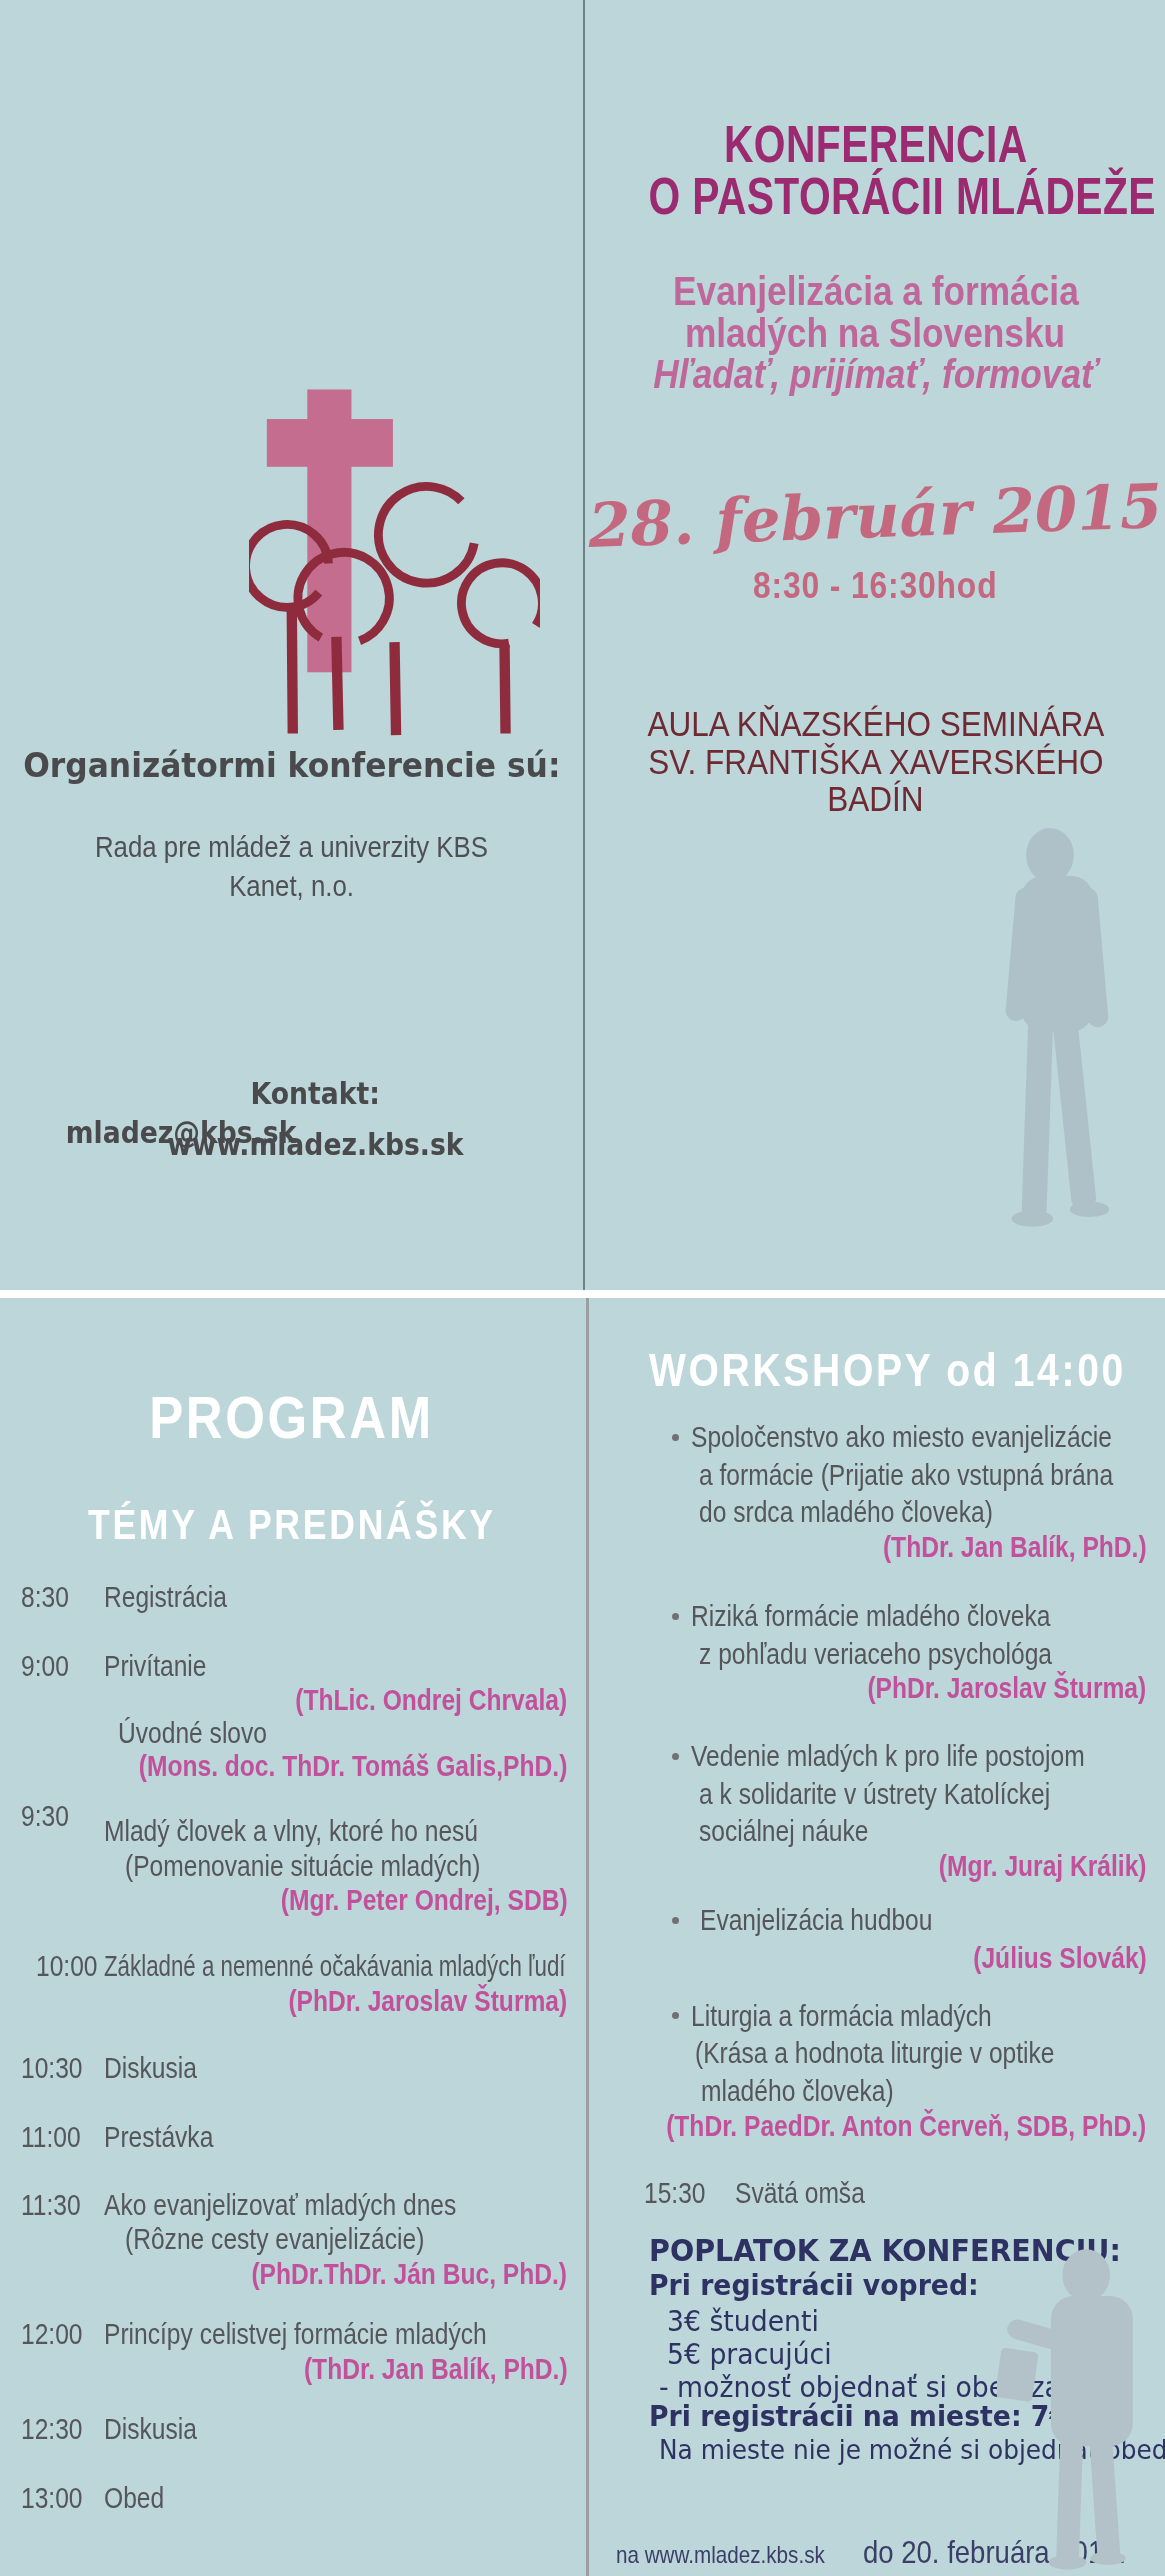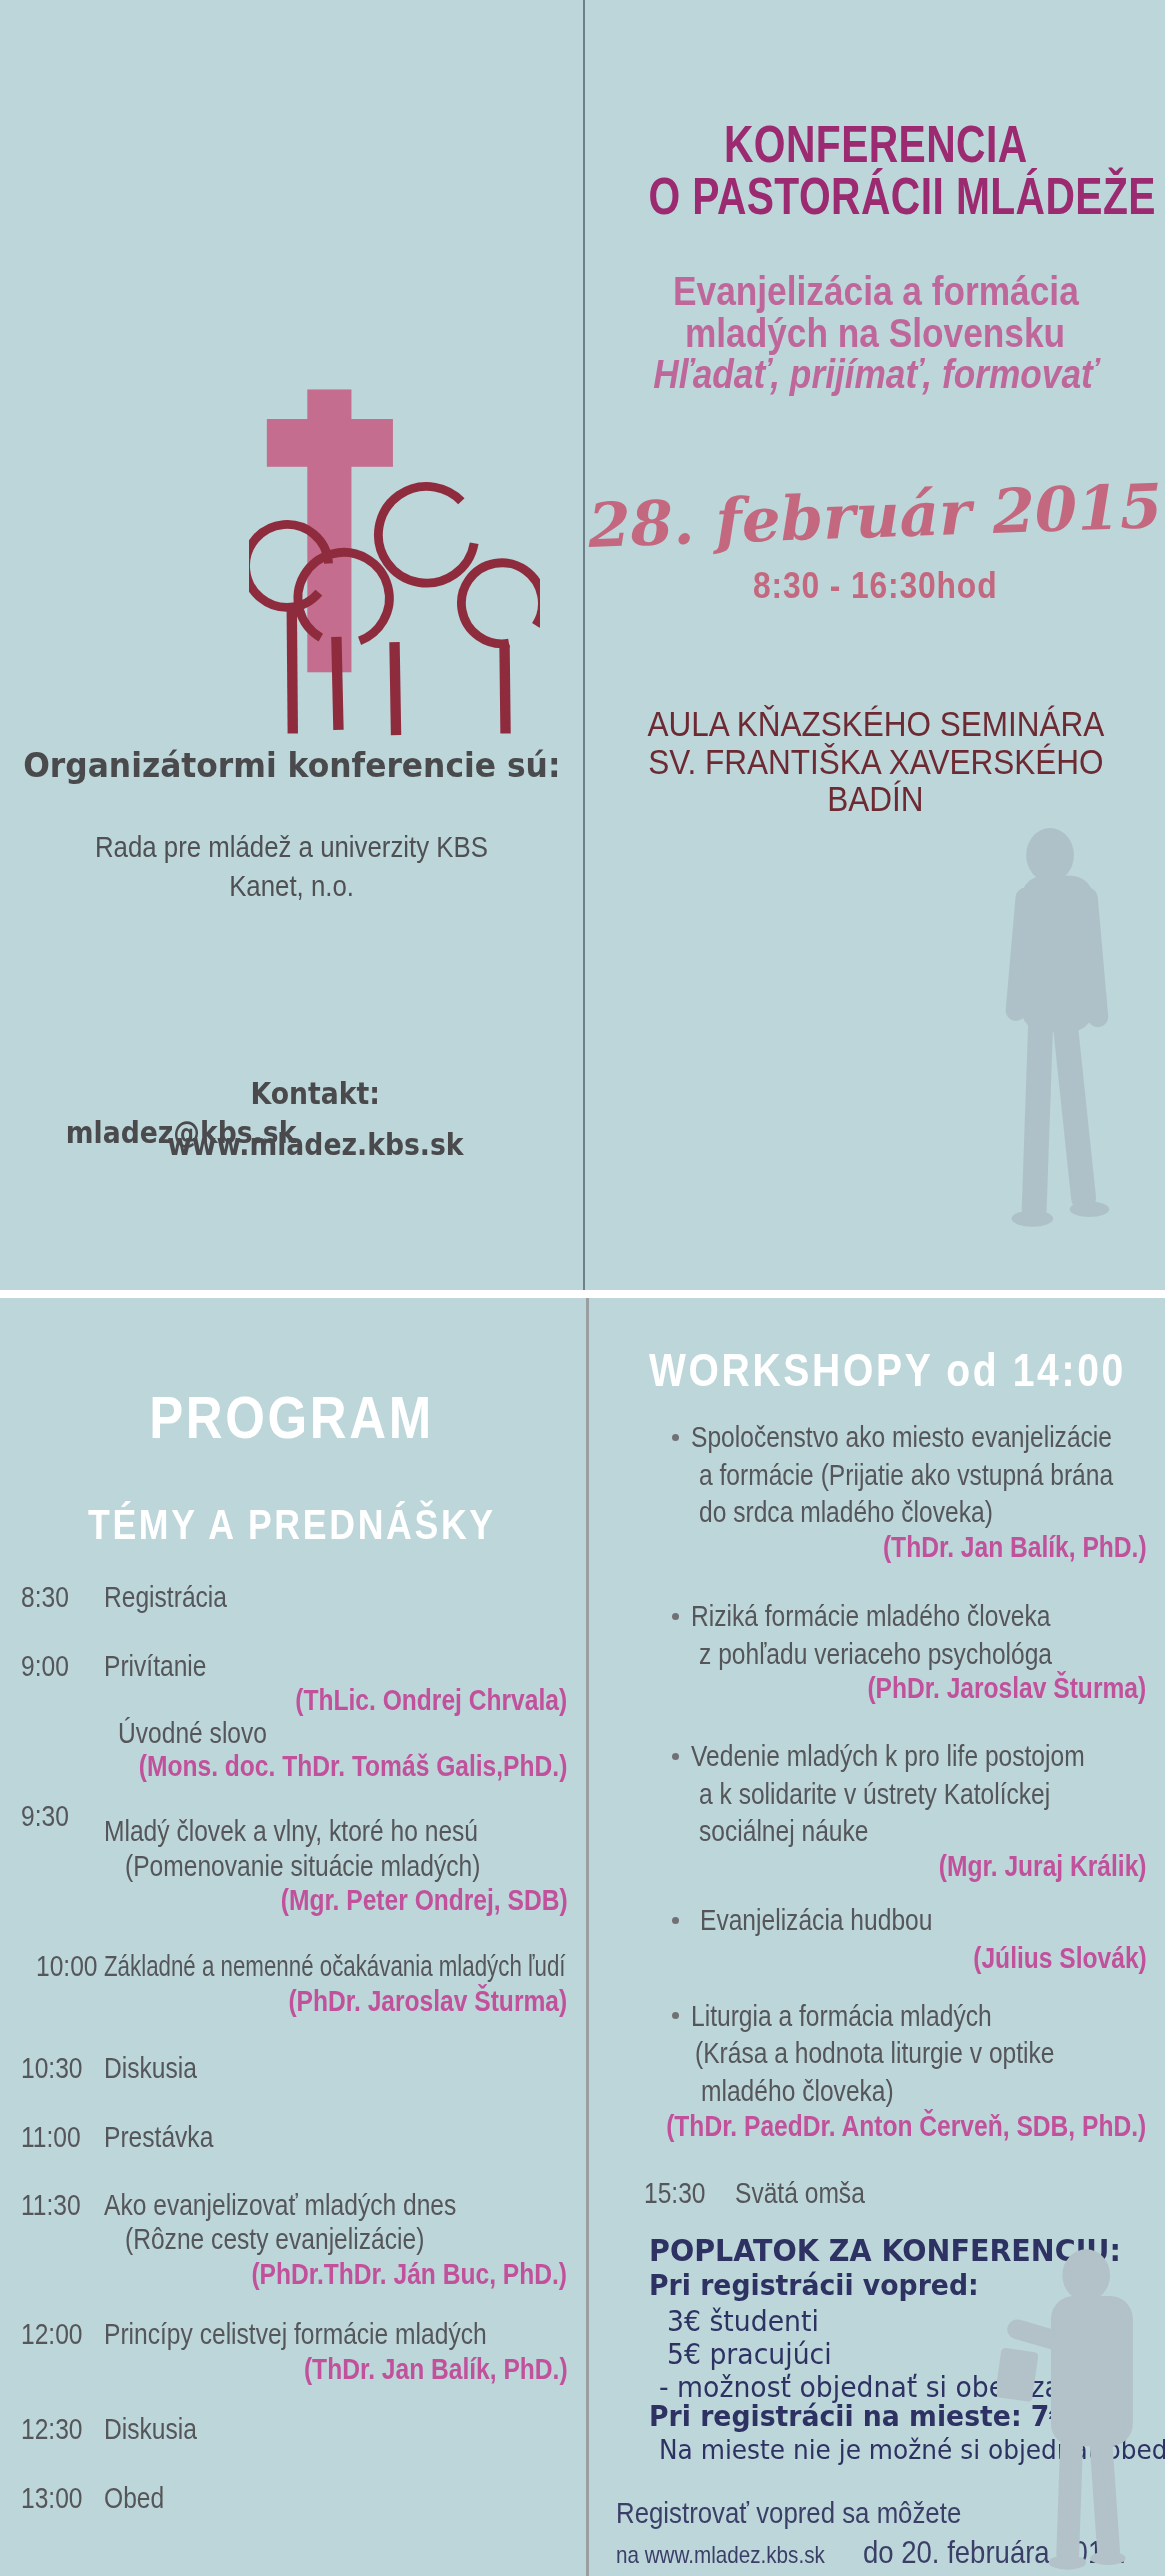--- a/index.html
+++ b/index.html
@@ -276,22 +276,20 @@
         <span class="navy-r nx" style="font-size:29px;transform:scaleX(0.92);">3€ študenti</span></div>
       <div class="abs" style="top:1042px;left:78px;">
         <span class="navy-r nx" style="font-size:29px;transform:scaleX(0.92);">5€ pracujúci</span></div>
       <div class="abs" style="top:1075px;left:70px;">
         <span class="navy-r nx" style="font-size:29px;transform:scaleX(0.92);">- možnosť objednať si obed za 5€</span></div>
       <div class="abs" style="top:1104px;left:60px;">
         <span class="navy-b nx" style="font-size:29px;transform:scaleX(0.92);">Pri registrácii na mieste: 7€</span></div>
       <div class="abs" style="top:1138px;left:70px;">
         <span class="navy-r nx" style="font-size:27px;transform:scaleX(0.92);">Na mieste nie je možné si objednať obed.</span></div>
 
-      <div class="abs" style="top:1200px;left:26.5px;">
-        <span class="reg nx" style="font-size:30px;">Registrovať vopred sa môžete</span></div>
       <div class="abs" style="top:1238px;left:26.5px;">
         <span class="reg nx" style="font-size:24px;">na www.mladez.kbs.sk</span><span>&nbsp;&nbsp;</span><span class="reg nx" style="font-size:32px;">do 20. februára 2015.</span></div>
 
       <svg style="position:absolute;left:408px;top:950px;" width="168" height="322" viewBox="0 0 324 620">
         <g fill="#b2c2c8">
           <ellipse cx="172" cy="52" rx="46" ry="50"></ellipse>
           <rect x="104" y="92" width="158" height="290" rx="44"></rect>
           <rect x="18" y="150" width="130" height="38" rx="19" transform="rotate(16 83 169)"></rect>
           <rect x="2" y="196" width="72" height="96" rx="8" transform="rotate(8 38 244)"></rect>
           <rect x="118" y="360" width="44" height="250" rx="20" transform="rotate(2 140 485)"></rect>

